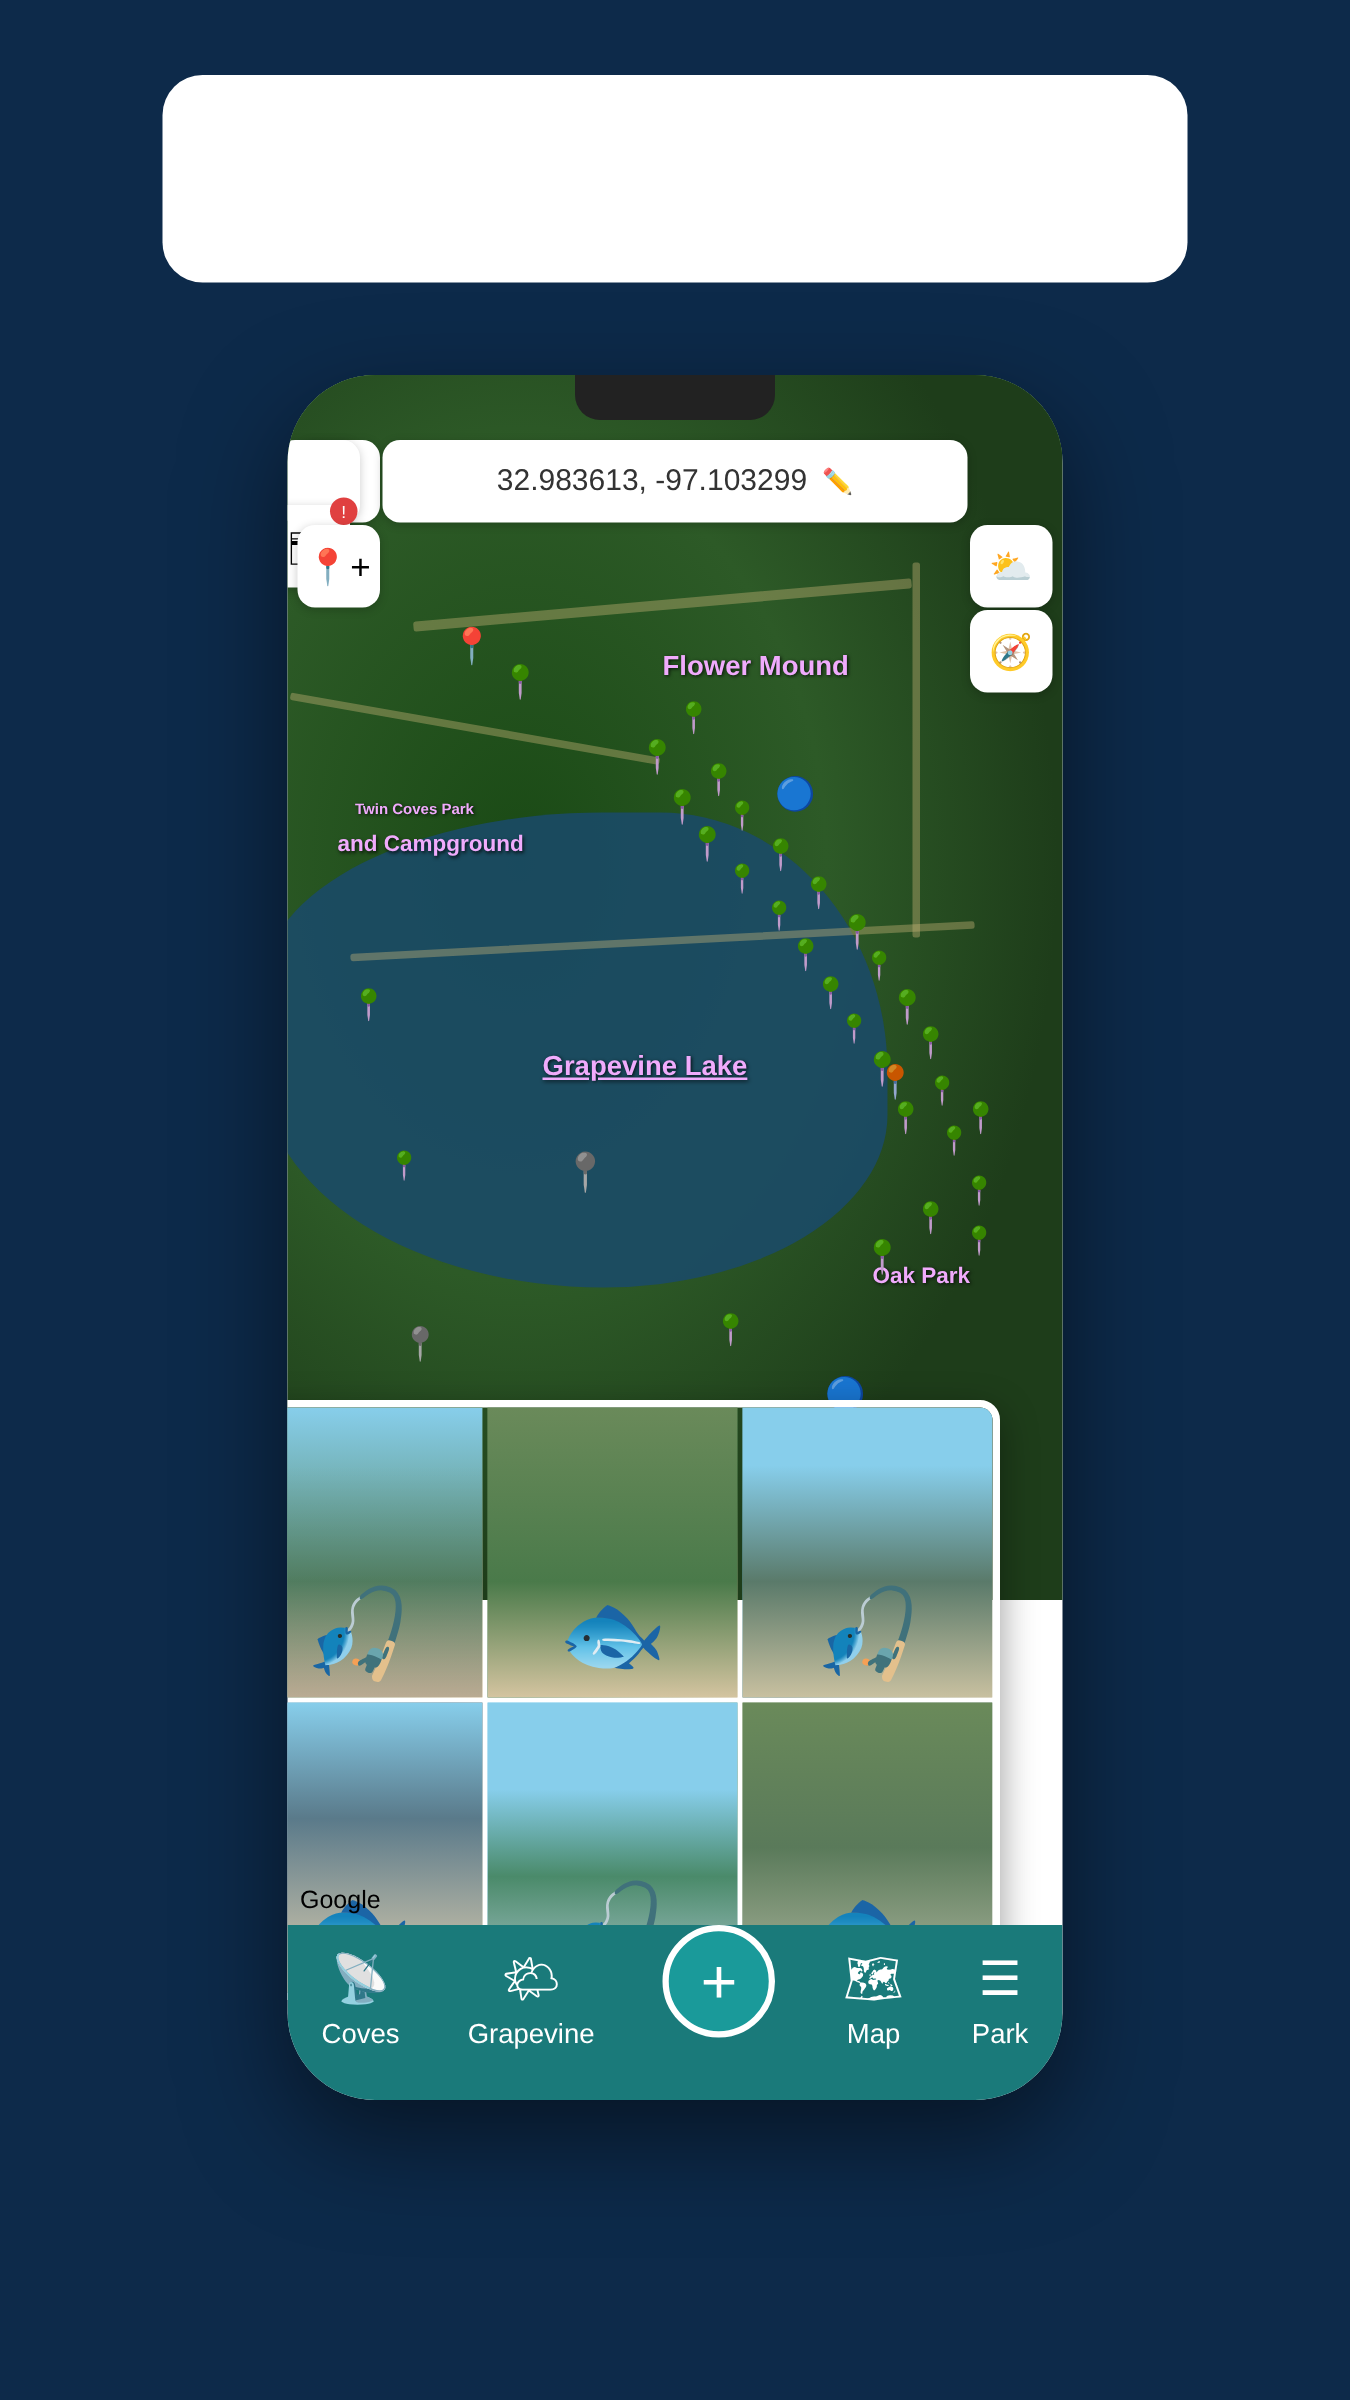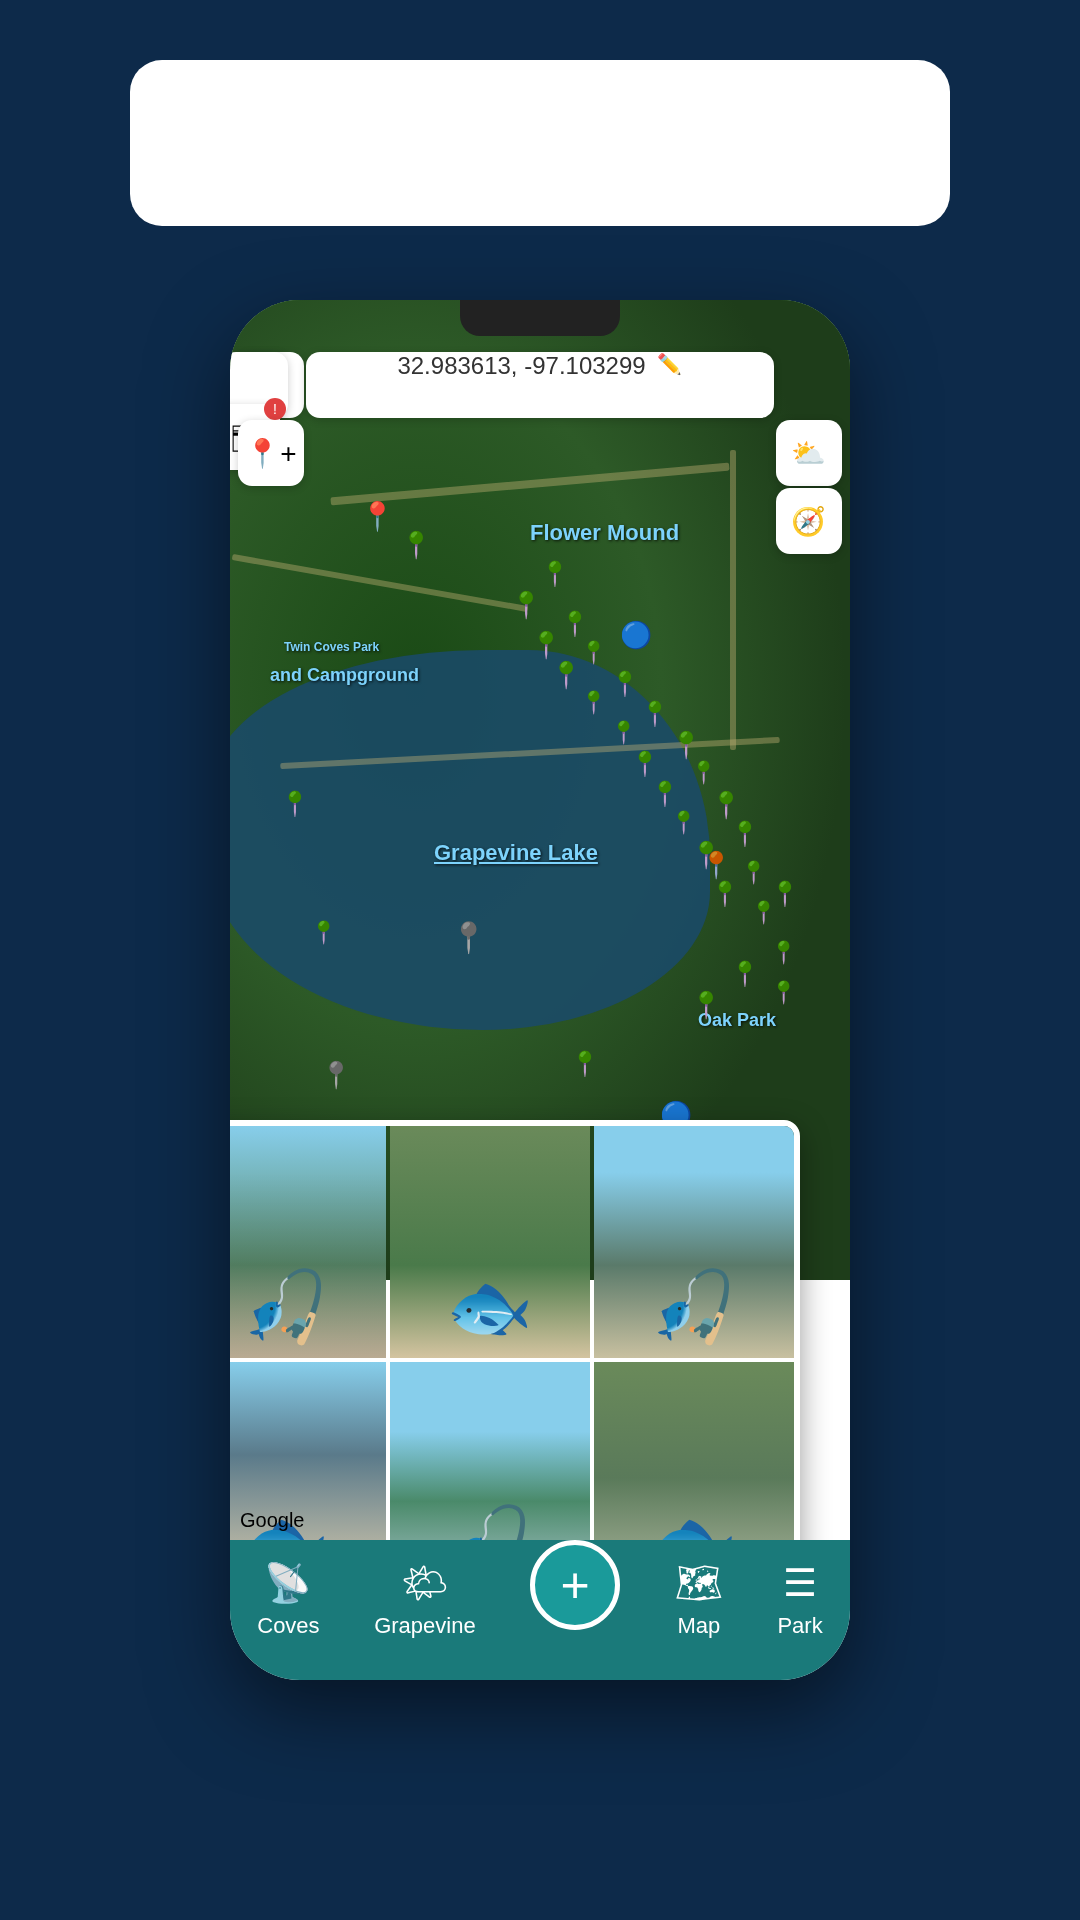--- a/index.html
+++ b/index.html
@@ -93,33 +93,34 @@
     }
     .map-coords {
       position: absolute;
       top: 52px;
       left: 76px;
       right: 76px;
       height: 66px;
       background: white;
       border-radius: 14px;
       display: flex;
+      align-items: center;
       justify-content: center;
       box-shadow: 0 2px 8px rgba(0,0,0,0.2);
       z-index: 10;
       font-size: 24px;
       color: #333;
       gap: 12px;
     }
     .edit-icon { font-size: 20px; color: #666; }
 
     
     .map-label {
       position: absolute;
-      color: #7dd3fc;
+      color: #f0abfc;
       font-size: 22px;
       font-weight: 600;
       text-shadow: 1px 1px 3px rgba(0,0,0,0.8);
       z-index: 5;
     }
 
     
     .bottom-nav {
       position: absolute;
       bottom: 0;

